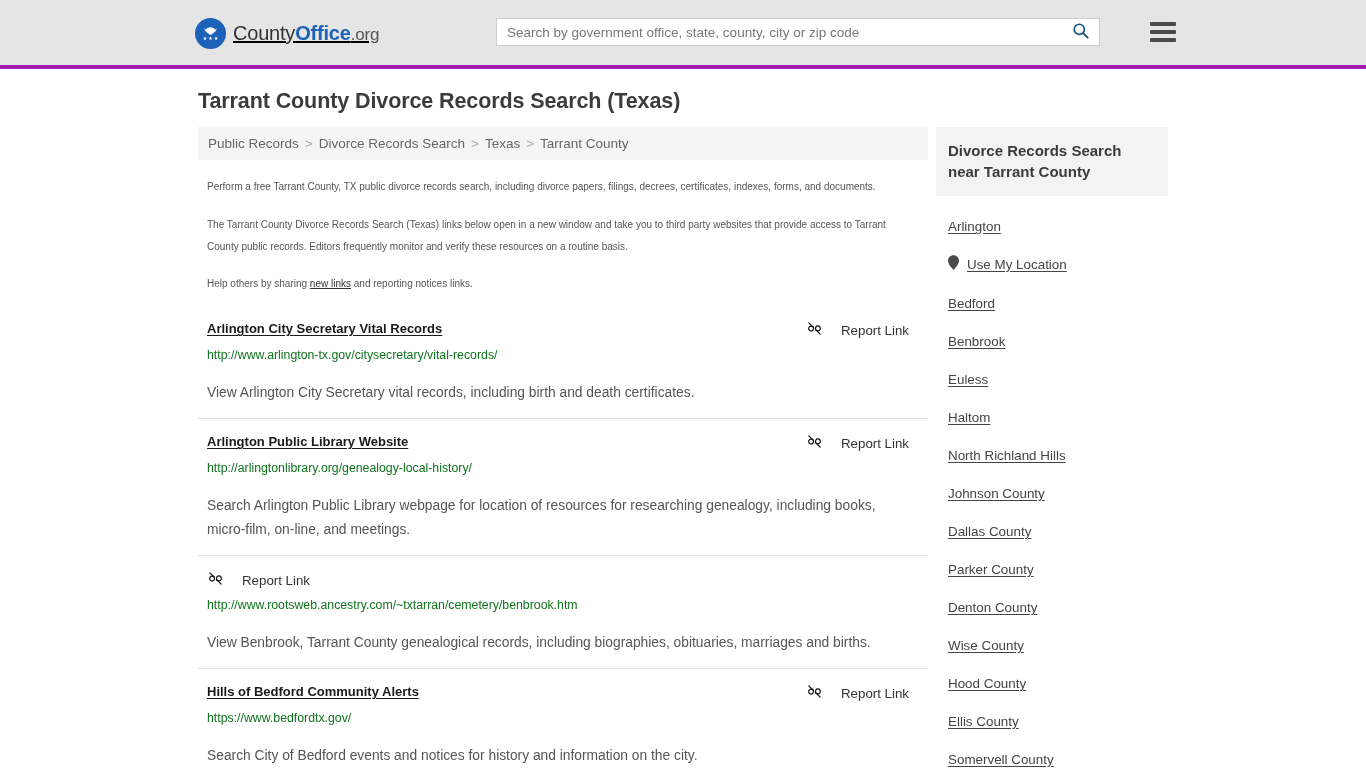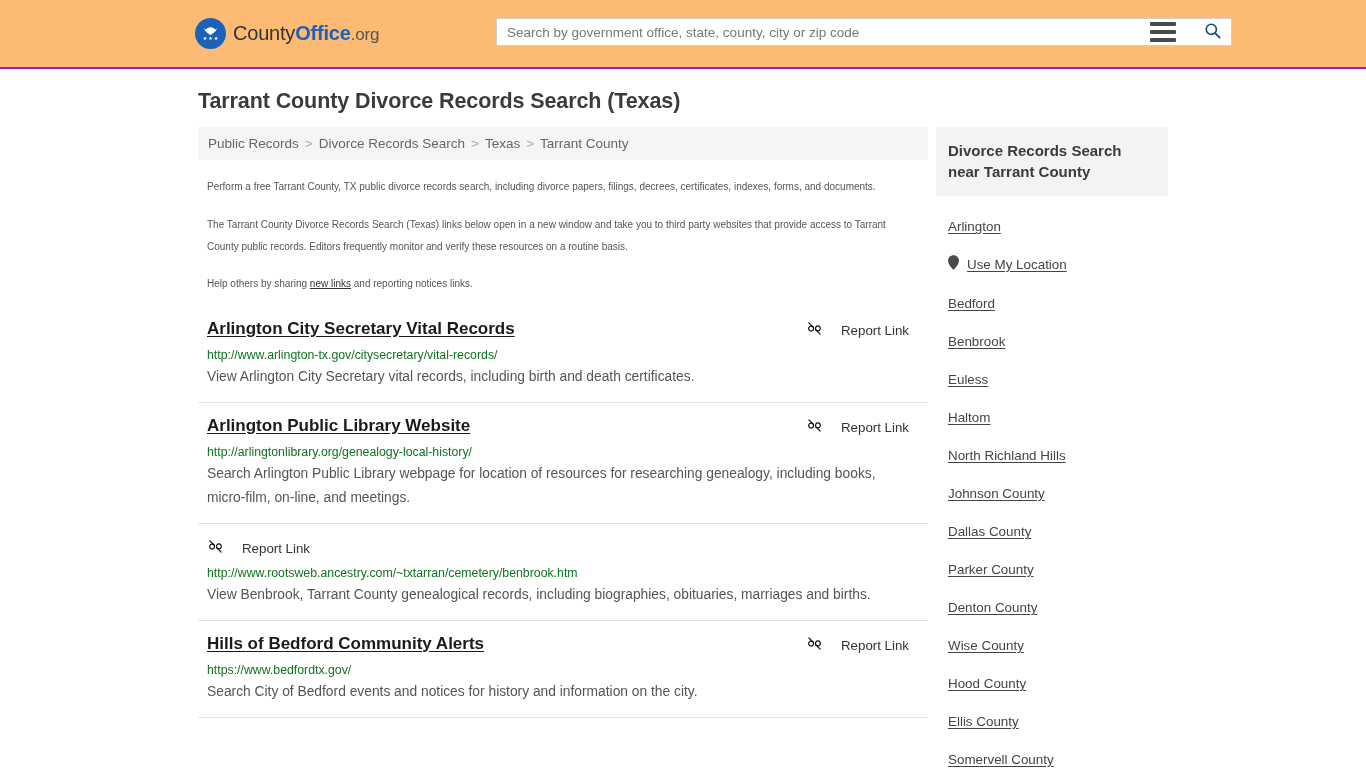--- a/index.html
+++ b/index.html
@@ -9,23 +9,24 @@
     width: 1366px; height: 768px;
     overflow: hidden;
     background: #ffffff;
     font-family: "Liberation Sans", sans-serif;
     -webkit-font-smoothing: antialiased;
   }
 
   
   .site-header {
     height: 69px;
-    background: #fdba74;
-    border-bottom: 2px solid #a21caf;
-    position: relative;
+    background: #e5e5e5;
+    border-bottom: 4px solid #a21caf;
+    position: relative;
+    text-decoration: underline;
   }
   .header-inner {
     width: 1366px;
     height: 67px;
     display: flex;
     align-items: center;
     position: relative;
   }
   .brand {
     display: flex;
@@ -54,21 +55,21 @@
     white-space: nowrap;
   }
   .brand-text .b-county { color: #333333; }
   .brand-text .b-office { color: #1c62b9; font-weight: bold; }
   .brand-text .b-org { color: #555555; font-size: 17px; }
 
   .search-wrap {
     position: absolute;
     left: 496px;
     top: 18px;
-    width: 736px;
+    width: 604px;
     height: 28px;
     background: #ffffff;
     border: 1px solid #cfcfcf;
     display: flex;
     align-items: center;
   }
   .search-input {
     flex: 1;
     height: 26px;
     border: 0;
@@ -170,21 +171,21 @@
     padding: 13px 9px 13px 9px;
     position: relative;
   }
   .result:first-child { border-top: 0; padding-top: 6px; }
   .result-head {
     display: flex;
     align-items: flex-start;
     justify-content: space-between;
   }
   .result-title {
-    font-size: 17px;
+    font-size: 13px;
     font-weight: bold;
     color: #1a1a1a;
     text-decoration: underline;
     text-underline-offset: 2px;
     line-height: 19px;
     margin: 0;
     max-width: 600px;
   }
   .report-link {
     display: flex;
@@ -202,21 +203,21 @@
     font-size: 12.3px;
     color: #10731f;
     margin-top: 7px;
     word-break: break-all;
     line-height: 16px;
   }
   .result-desc {
     font-size: 13.8px;
     color: #555555;
     line-height: 24px;
-    margin-top: 2px;
+    margin-top: 18px;
     max-width: 710px;
   }
 
   
   .side-panel-head {
     background: #f3f3f3;
     padding: 13px 12px 14px 12px;
     font-size: 15px;
     font-weight: bold;
     color: #3b3b3b;

